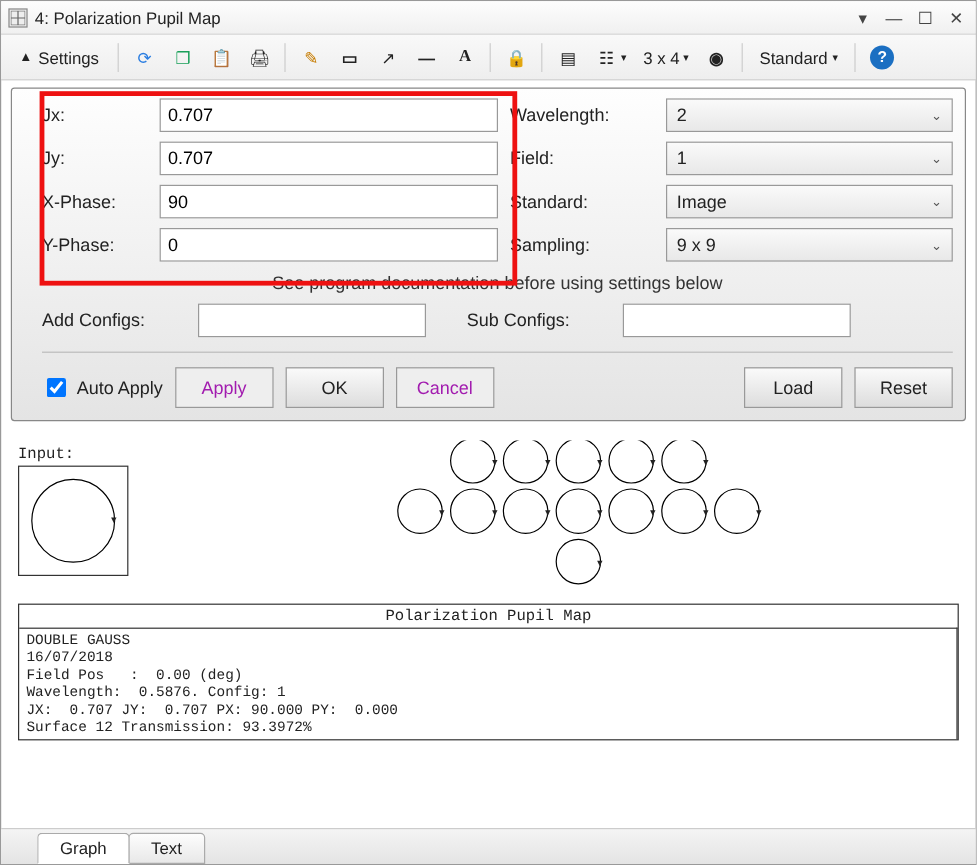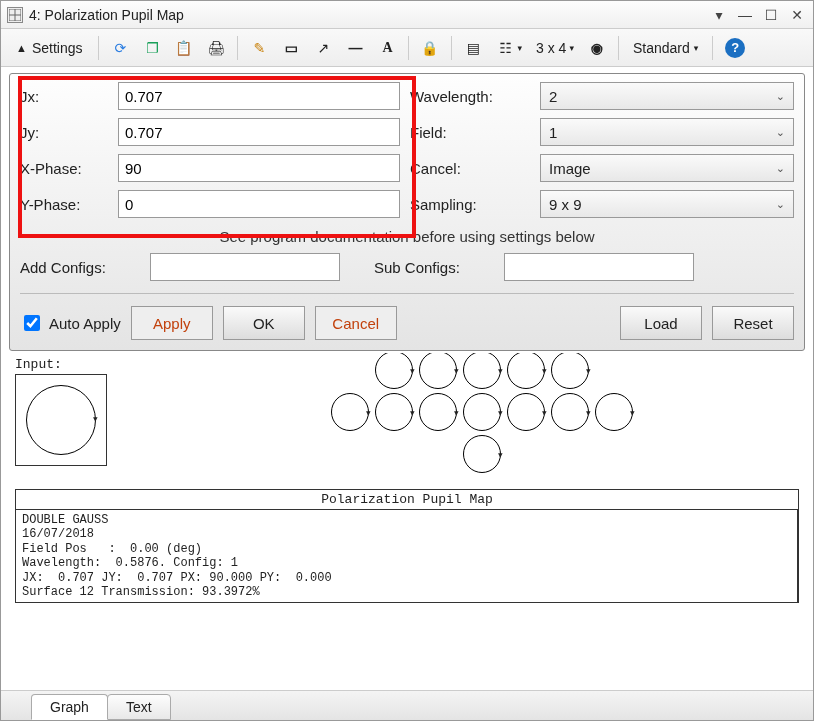--- a/index.html
+++ b/index.html
@@ -59,25 +59,25 @@
     gap:3px;
   }
   .tb-sep { width:1px; height:24px; background:#ccc; margin:0 3px; }
   .settings-btn { padding:0 8px; gap:5px; }
   .settings-btn .chev { font-size:11px; }
   .tb-ico { width:18px; height:18px; display:flex; align-items:center; justify-content:center; }
   .std-drop { gap:4px; padding:0 6px; }
   .help-ico { width:20px;height:20px;border-radius:50%;background:#1b6fc2;color:#fff;display:flex;align-items:center;justify-content:center;font-weight:bold;font-size:13px; }
   
   .settings-panel {
-    margin: 6px 8px 2px 8px;
+    margin: 6px 8px 16px 8px;
     border:1px solid #888;
     border-radius:3px;
     background: linear-gradient(#fefefe,#e4e4e4);
-    padding: 8px 10px 10px 10px;
+    padding: 8px 10px 10px 25px;
     display:flex;
     flex-direction:column;
     gap:8px;
   }
   .grid-row { display:flex; align-items:center; gap:10px; }
   .grid-left { display:flex; align-items:center; gap:8px; width:380px; }
   .grid-right { display:flex; align-items:center; gap:10px; flex:1; }
   .lbl { width:90px; font-size:15px; }
   .txt {
     flex:1; height:28px; border:1px solid #999; background:#fff; padding:2px 6px; font-size:15px;
@@ -99,21 +99,21 @@
   .cfg-row .txt { width:190px; flex:none; }
   .cfg-lbl { width:120px; font-size:15px; }
   .hr { height:1px; background:#bbb; margin:4px 0; }
   .btn-row { display:flex; align-items:center; gap:10px; }
   .chk { display:flex; align-items:center; gap:6px; font-size:15px; }
   .chk input { width:16px; height:16px; }
   .btn {
     width:82px; height:34px; border:1px solid #999; background:linear-gradient(#fafafa,#ddd);
     display:flex; align-items:center; justify-content:center; font-size:15px; cursor:pointer;
   }
-  .btn.disabled { color:#c2410c; background:#eee; cursor:default; }
+  .btn.disabled { color:#a21caf; background:#eee; cursor:default; }
   .btn-row-spacer { flex:1; }
   
   .canvas-area {
     flex:1;
     padding: 4px 14px;
     display:flex;
     flex-direction:column;
     overflow:hidden;
   }
   .canvas-main {
@@ -287,21 +287,21 @@
             </div>
         </div>
       </div>
 
       <div class="grid-row" style="margin-top:8px;">
         <div class="grid-left">
           <div class="lbl">X-Phase:</div>
           <input class="txt" value="90" style="">
         </div>
         <div class="grid-right">
-          <div class="lbl" style="width:120px">Cancel:</div>
+          <div class="lbl" style="width:120px">Standard:</div>
           <div class="sel">
               <span>Image</span>
               <span class="chev">⌄</span>
             </div>
         </div>
       </div>
 
       <div class="grid-row" style="margin-top:8px;">
         <div class="grid-left">
           <div class="lbl">Y-Phase:</div>

